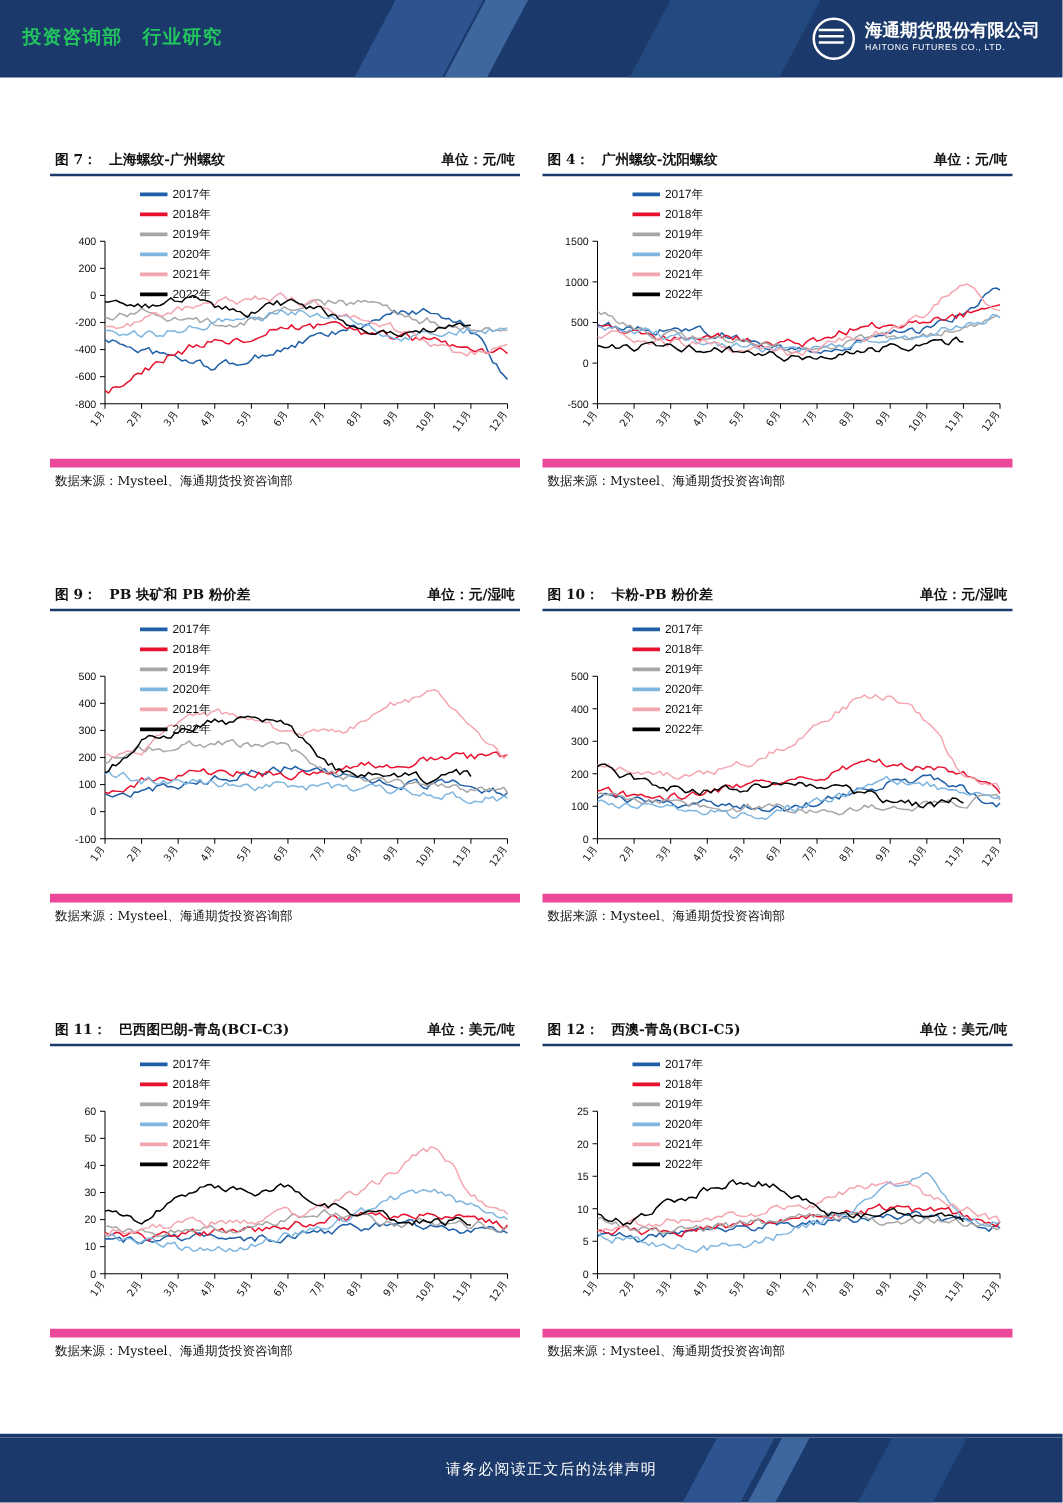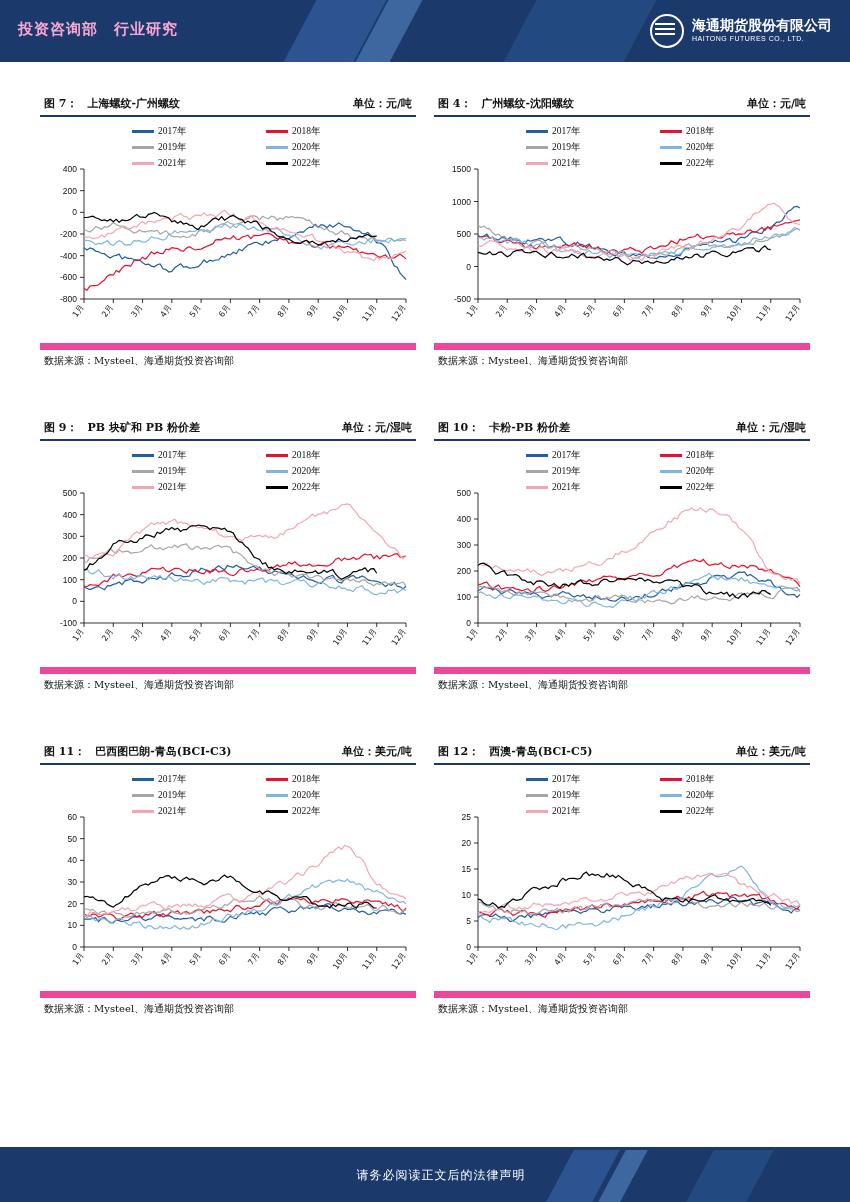--- a/index.html
+++ b/index.html
@@ -18,21 +18,21 @@
     background:#1b3a6b;
     overflow:hidden;
   }
   .header .deco{position:absolute;top:0;height:62px;}
   .header .d1{left:300px;width:70px;background:#2d5490;transform:skewX(-28deg);}
   .header .d2{left:372px;width:34px;background:#3f679f;transform:skewX(-28deg);}
   .header .d3{left:520px;width:120px;background:#234a80;transform:skewX(-28deg);}
   .header-title{
     position:absolute;left:18px;top:20px;
     font-family:"DejaVu Sans","Liberation Sans",sans-serif;
-    font-size:15px;font-weight:bold;color:#f9a8d4;letter-spacing:1px;
+    font-size:15px;font-weight:bold;color:#22c55e;letter-spacing:1px;
   }
   .header-title .sp{display:inline-block;width:16px;}
   .logo-wrap{position:absolute;right:18px;top:14px;display:flex;align-items:center;gap:8px;justify-content:center;}
   .logo-mark{width:30px;height:30px;border-radius:50%;border:2px solid #fff;position:relative;}
   .logo-mark:before{content:"";position:absolute;left:3px;top:12px;width:20px;height:2px;background:#fff;box-shadow:0 5px 0 #fff,0 -5px 0 #fff;}
   .logo-text-cn{font-family:"DejaVu Sans","Liberation Sans",sans-serif;font-size:14px;font-weight:bold;color:#fff;line-height:15px;}
   .logo-text-en{font-family:"Liberation Sans",sans-serif;font-size:7px;color:#fff;letter-spacing:.5px;line-height:11px;}
 
   
   .footer{
@@ -44,43 +44,43 @@
   .footer .fd3{left:700px;width:60px;background:#234a80;}
   .footer-text{
     position:absolute;left:16px;top:17px;width:850px;text-align:center;
     font-family:"DejaVu Sans","Liberation Sans",sans-serif;font-size:12px;color:#fff;letter-spacing:1px;
   }
   .footer-rule{position:absolute;left:0;bottom:52px;width:850px;height:3px;background:#1b3a6b;}
 
   
   .grid{position:absolute;left:40px;top:96px;width:770px;}
   .row{display:flex;gap:18px;margin-bottom:52px;}
-  .fig{width:376px;}
+  .fig{width:376px;margin-top:24px;}
 
   .fig-head{
     display:flex;align-items:baseline;justify-content:space-between;
     border-bottom:2px solid #1b3a6b;padding:0 4px 4px 4px;
     font-family:"DejaVu Serif","Liberation Serif",serif;
     font-size:11px;font-weight:bold;color:#111;
   }
   .fig-head .left{display:flex;align-items:baseline;gap:10px;}
   .fig-head .num{white-space:nowrap;}
   .fig-head .unit{white-space:nowrap;}
 
   .fig-body{height:220px;position:relative;padding-top:6px;}
   .fig-src{
     border-top:7px solid #ec4899;padding:4px 4px 0 4px;
     font-family:"DejaVu Serif","Liberation Serif",serif;font-size:10px;color:#111;
   }
 
   
   .legend{
-    position:absolute;left:92px;top:8px;width:268px;
-    display:grid;grid-template-columns:1fr 1fr;row-gap:3px;
-    font-family:Liberation Serif, serif;font-size:9.5px;
+    position:absolute;left:72px;top:8px;width:268px;
+    display:grid;grid-template-columns:1fr;row-gap:3px;
+    font-family:Liberation Sans, sans-serif;font-size:9.5px;
     z-index:5;
   }
   .legend .li{display:flex;align-items:center;gap:4px;}
   .legend .sw{width:22px;height:2.5px;display:inline-block;}
 
   svg{display:block;}
   .axlbl{font-family:"Liberation Sans",sans-serif;font-size:8.5px;fill:#111;}
   .xlbl{font-family:"DejaVu Sans","Liberation Sans",sans-serif;font-size:8px;fill:#111;}
   .axis{stroke:#000;stroke-width:.8;}
   .tick{stroke:#000;stroke-width:.8;}

